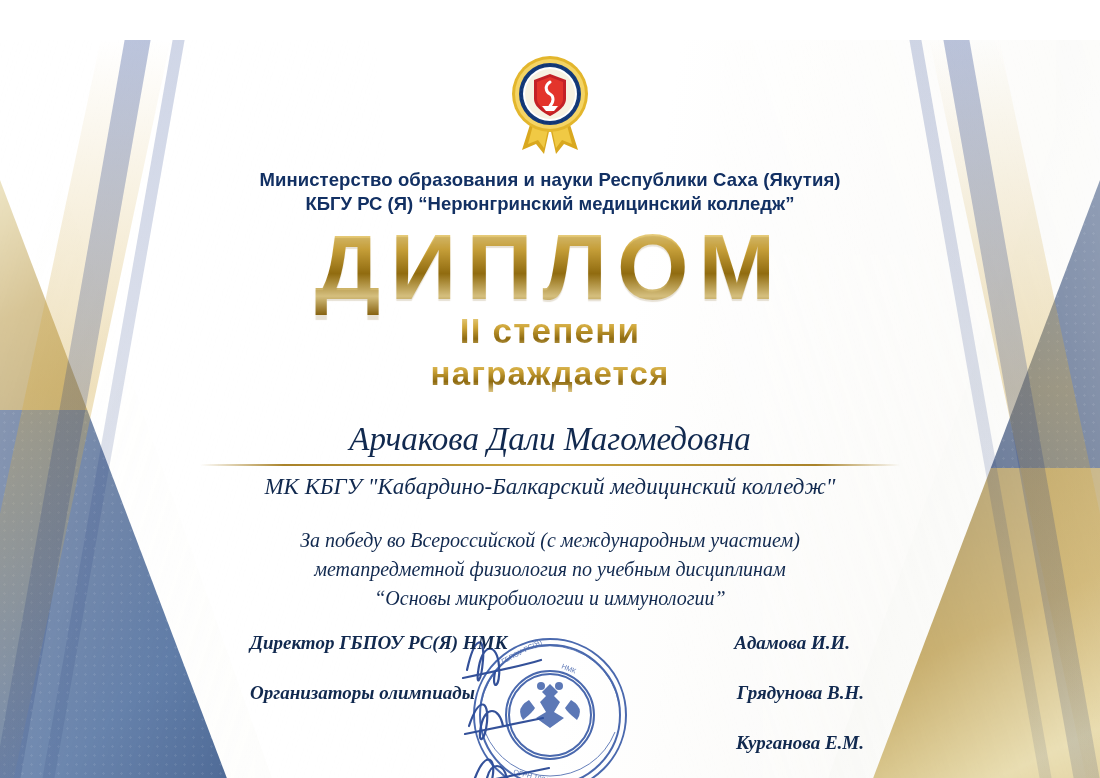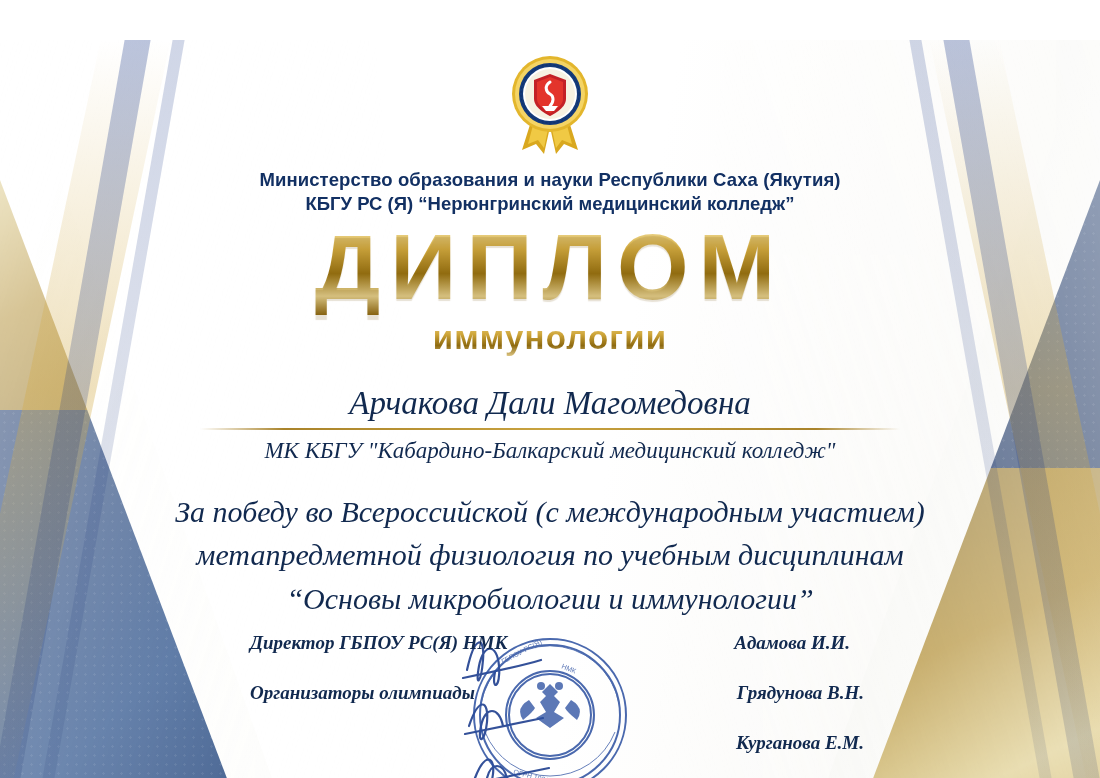--- a/index.html
+++ b/index.html
@@ -195,21 +195,21 @@
     font-family: "Liberation Serif", serif;
     font-style: italic;
     font-size: 23px;
     color: #11294f;
   }
 
   .reason {
     margin-top: 26px;
     font-family: "Liberation Serif", serif;
     font-style: italic;
-    font-size: 30px;
+    font-size: 20px;
     line-height: 1.46;
     color: #11294f;
     width: 820px;
   }
 
   
   .signatures {
     position: absolute;
     left: 0; right: 0;
     bottom: 26px;
@@ -298,21 +298,22 @@
         <path d="M38 52 L54 52 L50 57 L42 57 Z" fill="#ffffff"></path>
 
         <circle cx="46" cy="40" r="29" fill="none" stroke="#0f2d63" stroke-width="0.8" stroke-dasharray="2 2"></circle>
       </svg>
     </div>
 
     <div class="ministry">Министерство образования и науки Республики Саха (Якутия)</div>
     <div class="college">КБГУ РС (Я) “Нерюнгринский медицинский колледж”</div>
 
     <div class="diploma-word">ДИПЛОМ</div>
-    <div class="awarded">иммунологии</div>
+    <div class="degree">II степени</div>
+    <div class="awarded">награждается</div>
 
     <div class="recipient">Арчакова Дали Магомедовна</div>
     <div class="rule"></div>
     <div class="institution">МК КБГУ "Кабардино-Балкарский медицинский колледж"</div>
 
     <div class="reason">
       <div>За победу во Всероссийской (с международным участием)</div>
       <div>метапредметной физиология по учебным дисциплинам</div>
       <div>“Основы микробиологии и иммунологии”</div>
     </div>

